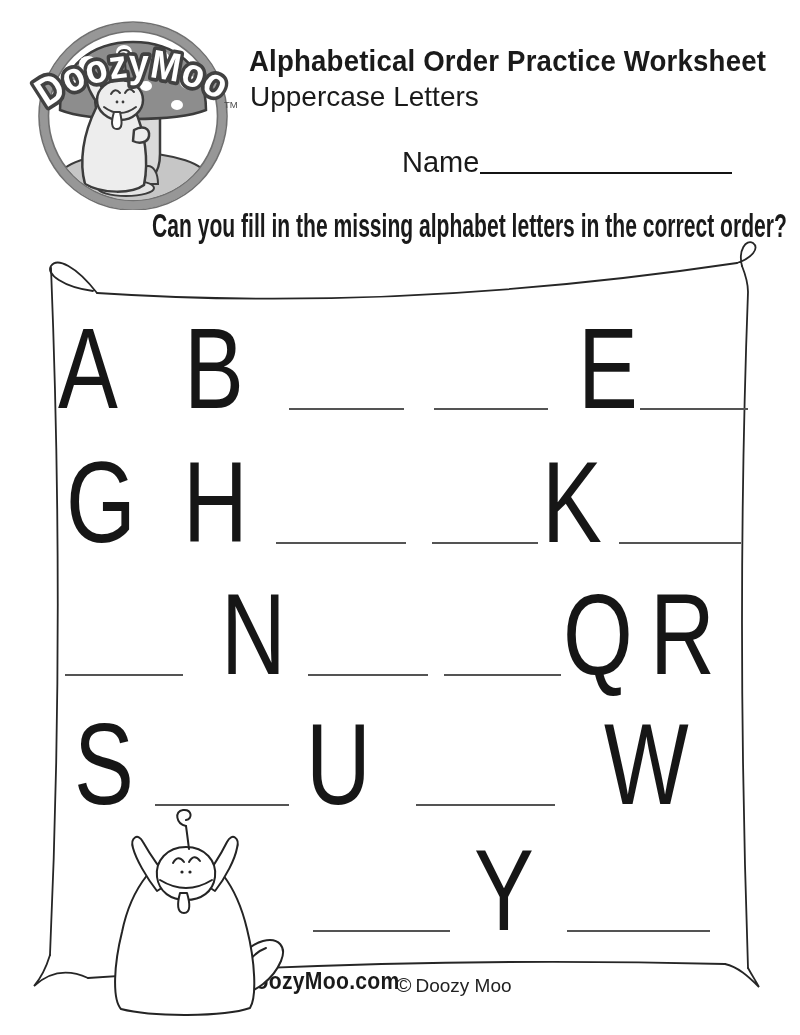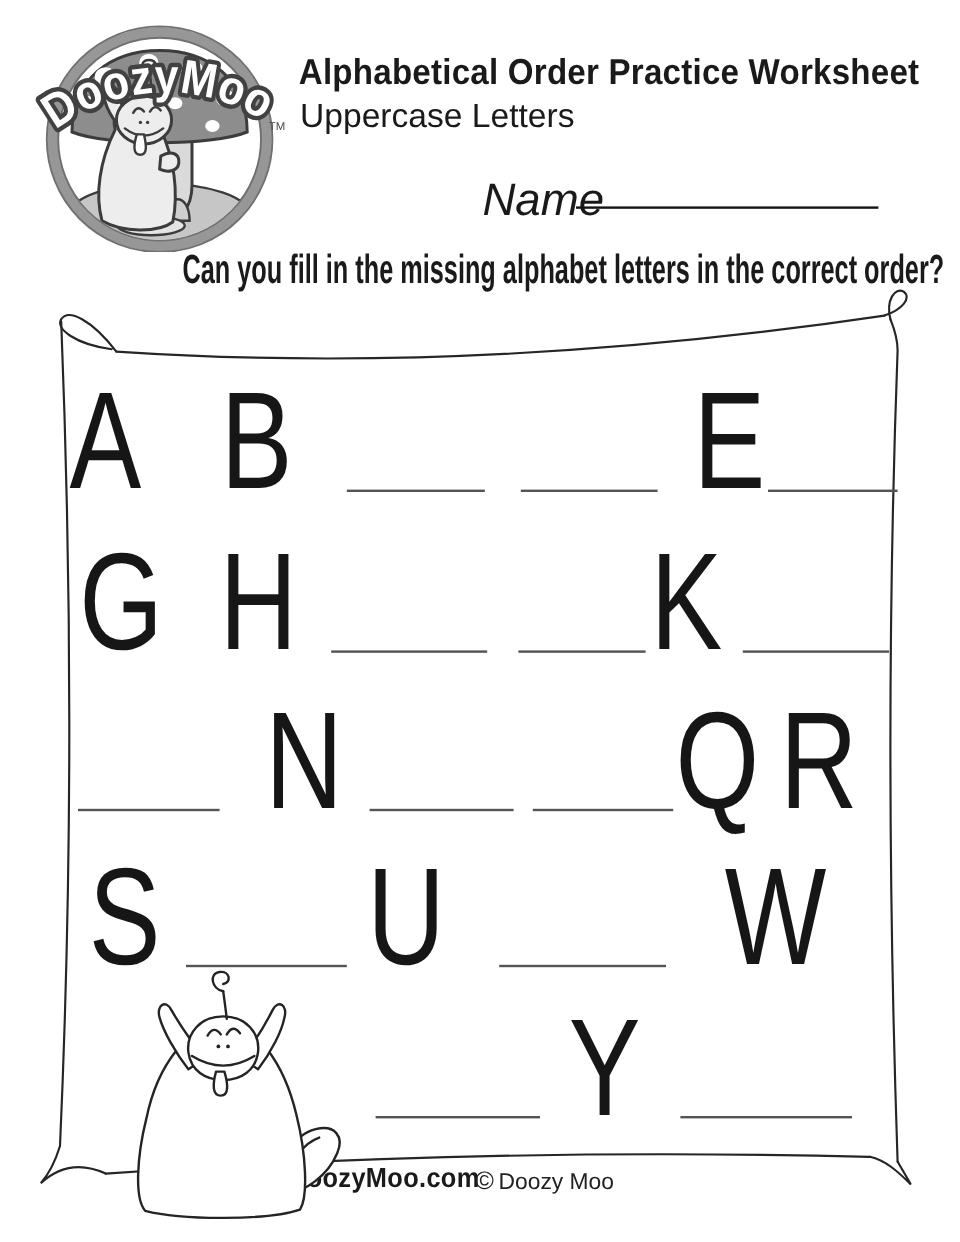--- a/index.html
+++ b/index.html
@@ -2,21 +2,21 @@
 <html><head>
 <meta charset="utf-8">
 <style>
   html,body{margin:0;padding:0;background:#fff;}
   .page{position:relative;width:800px;height:1035px;background:#fff;overflow:hidden;
         font-family:"Liberation Sans",sans-serif;color:#1a1a1a;}
   .abs{position:absolute;}
   .title{left:249px;top:44px;font-size:30px;font-weight:600;white-space:nowrap;
          transform:scaleX(.92);transform-origin:0 0;letter-spacing:.2px;}
   .subtitle{left:250px;top:81px;font-size:28px;font-weight:400;white-space:nowrap;}
-  .name-label{left:402px;top:146px;font-size:38px;font-weight:500;font-style:italic;}
+  .name-label{left:402px;top:146px;font-size:29px;font-weight:500;}
   .name-line{left:480px;top:172px;width:252px;height:0;border-top:2.5px solid #141414;}
   .question{left:0;top:206px;width:800px;text-align:center;font-size:34px;font-weight:600;
             white-space:nowrap;transform:scaleX(.62);transform-origin:50% 0;}
   .letter{position:absolute;font-size:115px;line-height:1;font-weight:400;color:#161616;
           transform:scaleX(.78);transform-origin:0 0;white-space:pre;}
   .blank{position:absolute;height:0;border-top:2px solid #545454;}
   .footer-site{left:240px;top:968px;font-size:23px;font-weight:700;white-space:nowrap;
                transform:scaleX(.92);transform-origin:0 0;letter-spacing:.3px;}
   .footer-copy{left:396px;top:973px;font-size:19px;font-weight:400;white-space:nowrap;color:#222;}
   .footer-copy .csym{font-size:21px;margin-right:4px;}

